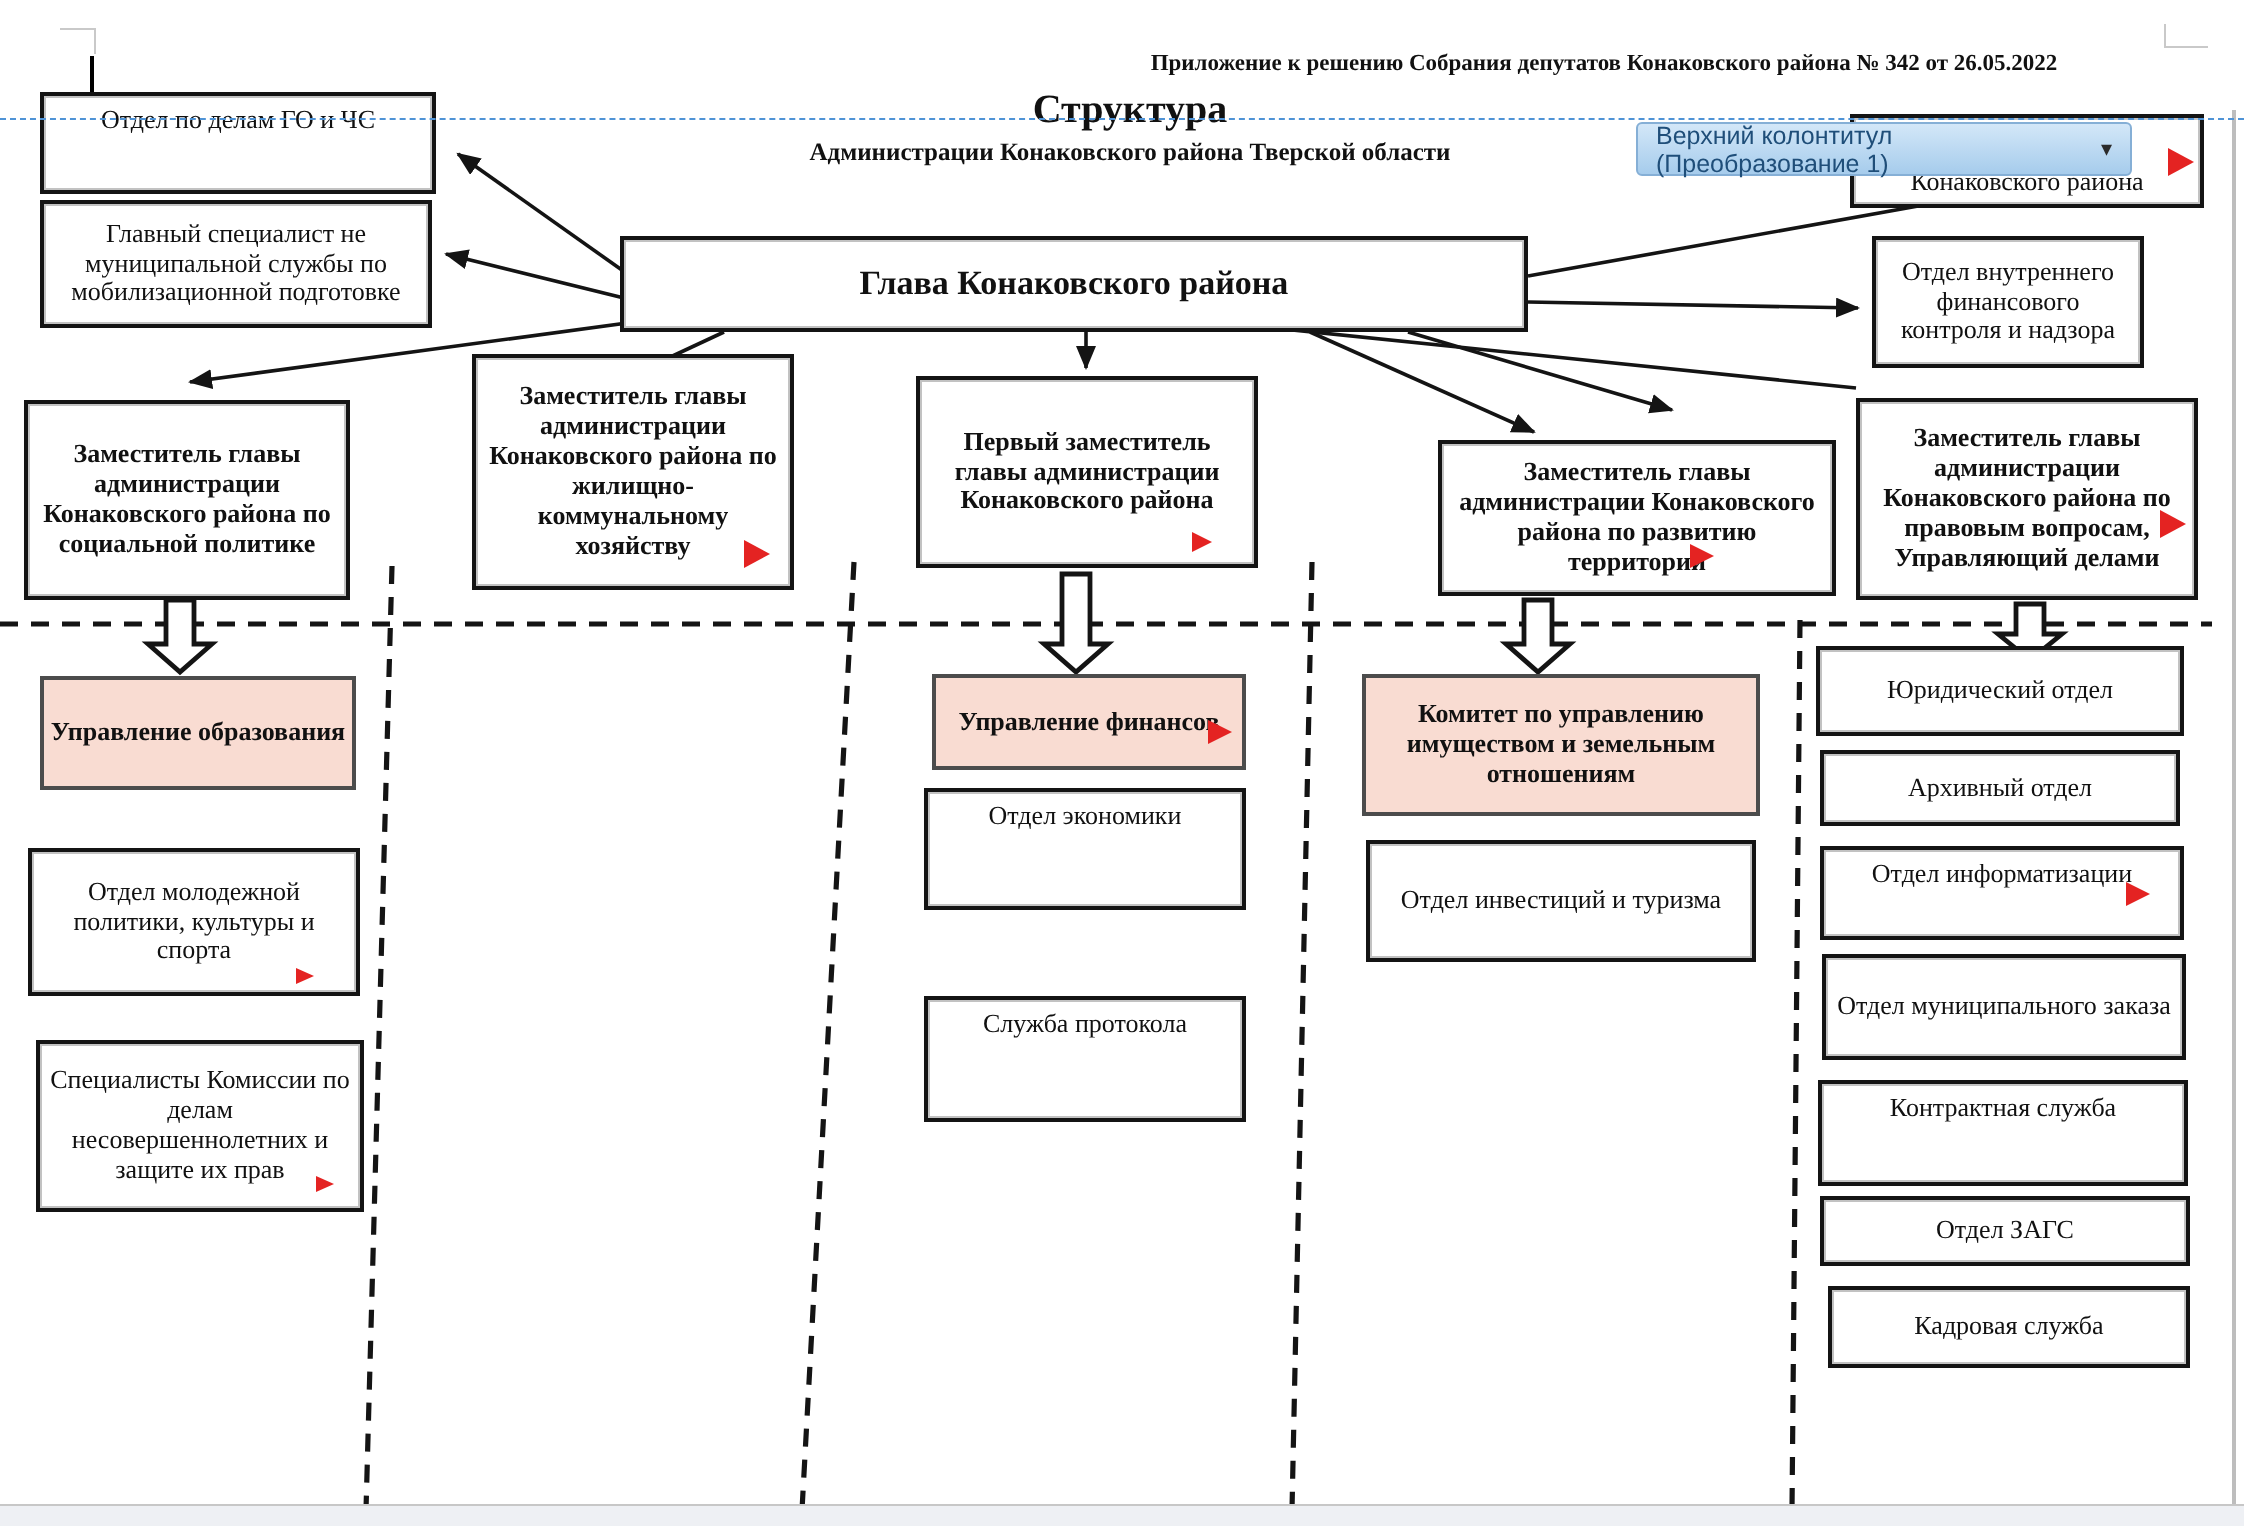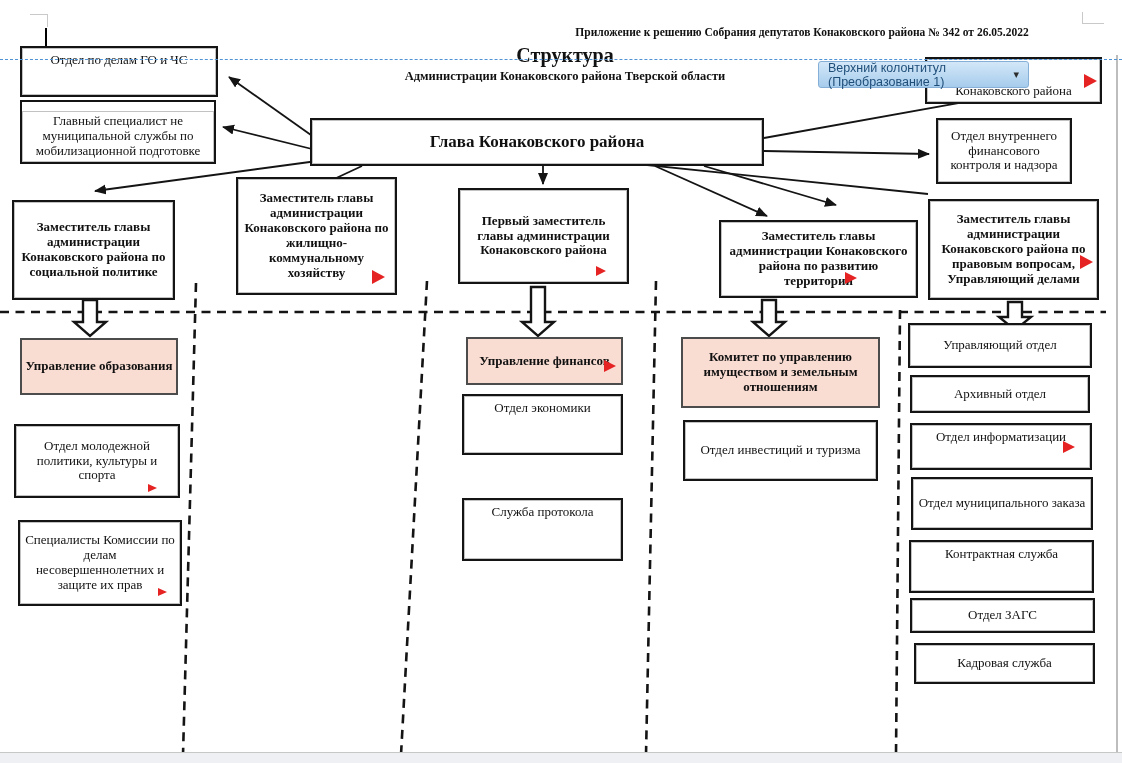--- a/index.html
+++ b/index.html
@@ -21,21 +21,21 @@
         border-left-color:#e42322;z-index:4;}
   
   .appendix{position:absolute;left:528px;top:26px;width:548px;font-size:11.5px;font-weight:bold;
         text-align:center;z-index:2;}
   .titleblock{position:absolute;left:320px;top:45px;width:490px;text-align:center;z-index:2;}
   .titleblock .t1{font-size:20px;font-weight:bold;line-height:1.05;}
   .titleblock .t2{font-size:12.5px;font-weight:bold;margin-top:3px;}
   
   .blueline{position:absolute;left:0;top:59px;width:1122px;height:0;
         border-top:1px dashed #4f93d6;z-index:5;}
-  .cctag{position:absolute;left:818px;top:61px;width:211px;height:27px;z-index:6;
+  .cctag{position:absolute;left:818px;top:61px;width:248px;height:27px;z-index:6;
         background:linear-gradient(#d3e7f8,#a6ccec);border:1px solid #85afd6;border-radius:3px;
         display:flex;align-items:center;justify-content:space-between;padding:0 9px;box-sizing:border-box;
         font-family:"Liberation Sans", sans-serif;font-size:12.5px;color:#1f4e79;cursor:default;}
   .cctag .dd{color:#2b2b2b;font-size:11px;margin-left:6px;}
   .statusbar{position:absolute;left:0;top:752px;width:1122px;height:11px;background:#eef0f4;
         border-top:1px solid #c7c7c7;z-index:7;}
   .pageedge{position:absolute;left:1116px;top:55px;width:2px;height:697px;background:#bdbdbd;z-index:0;}
   .cropmark{position:absolute;z-index:2;}
   .caret{position:absolute;left:45px;top:28px;width:1.5px;height:18px;background:#000;z-index:2;}
   svg.layer{position:absolute;left:0;top:0;z-index:1;}
@@ -94,21 +94,21 @@
   </div>
 
   <div class="cctag">
     <span>Верхний колонтитул (Преобразование 1)</span>
     <span class="dd">▾</span>
   </div>
 
   <div class="bx top" style="left:20px;top:46px;width:198px;height:51px;">
     <div class="inner">Отдел по делам ГО и ЧС</div>
   </div>
-  <div class="bx" style="left:20px;top:100px;width:196px;height:64px;align-items:flex-end;">
+  <div class="bx" style="left:20px;top:100px;width:196px;height:64px;">
     <div class="inner">Главный специалист не муниципальной службы по мобилизационной подготовке</div>
   </div>
 
   <div class="bx big" style="left:310px;top:118px;width:454px;height:48px;">
     <div class="inner">Глава Конаковского района</div>
   </div>
 
   <div class="bx bottom" style="left:925px;top:57px;width:177px;height:47px;">
     <div class="inner">Конаковского района</div>
   </div>
@@ -153,21 +153,21 @@
   </div>
 
   <div class="bx pink" style="left:681px;top:337px;width:199px;height:71px;">
     <div class="inner">Комитет по управлению имуществом и земельным отношениям</div>
   </div>
   <div class="bx" style="left:683px;top:420px;width:195px;height:61px;">
     <div class="inner">Отдел инвестиций и туризма</div>
   </div>
 
   <div class="bx" style="left:908px;top:323px;width:184px;height:45px;">
-    <div class="inner">Управляющий отдел</div>
+    <div class="inner">Юридический отдел</div>
   </div>
   <div class="bx" style="left:910px;top:375px;width:180px;height:38px;">
     <div class="inner">Архивный отдел</div>
   </div>
   <div class="bx top" style="left:910px;top:423px;width:182px;height:47px;">
     <div class="inner">Отдел информатизации</div>
   </div>
   <div class="bx" style="left:911px;top:477px;width:182px;height:53px;">
     <div class="inner">Отдел муниципального заказа</div>
   </div>

